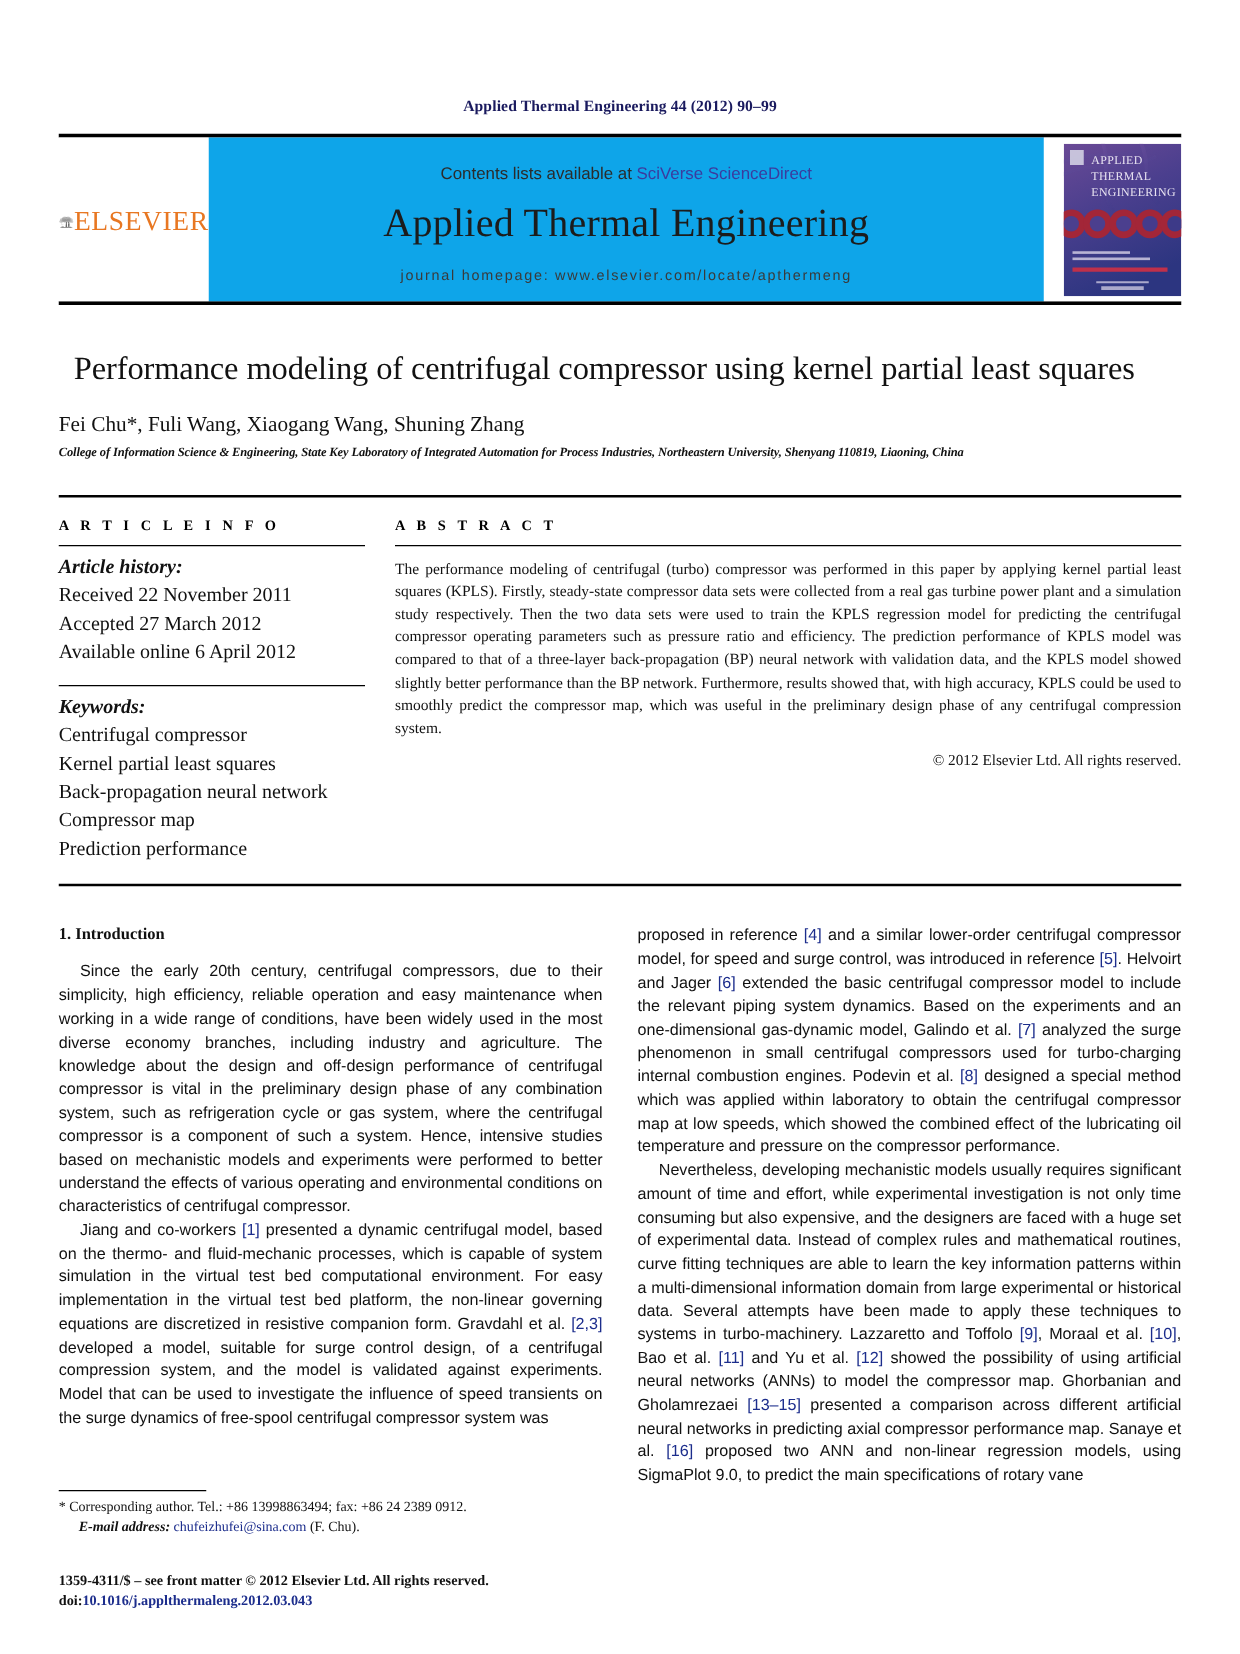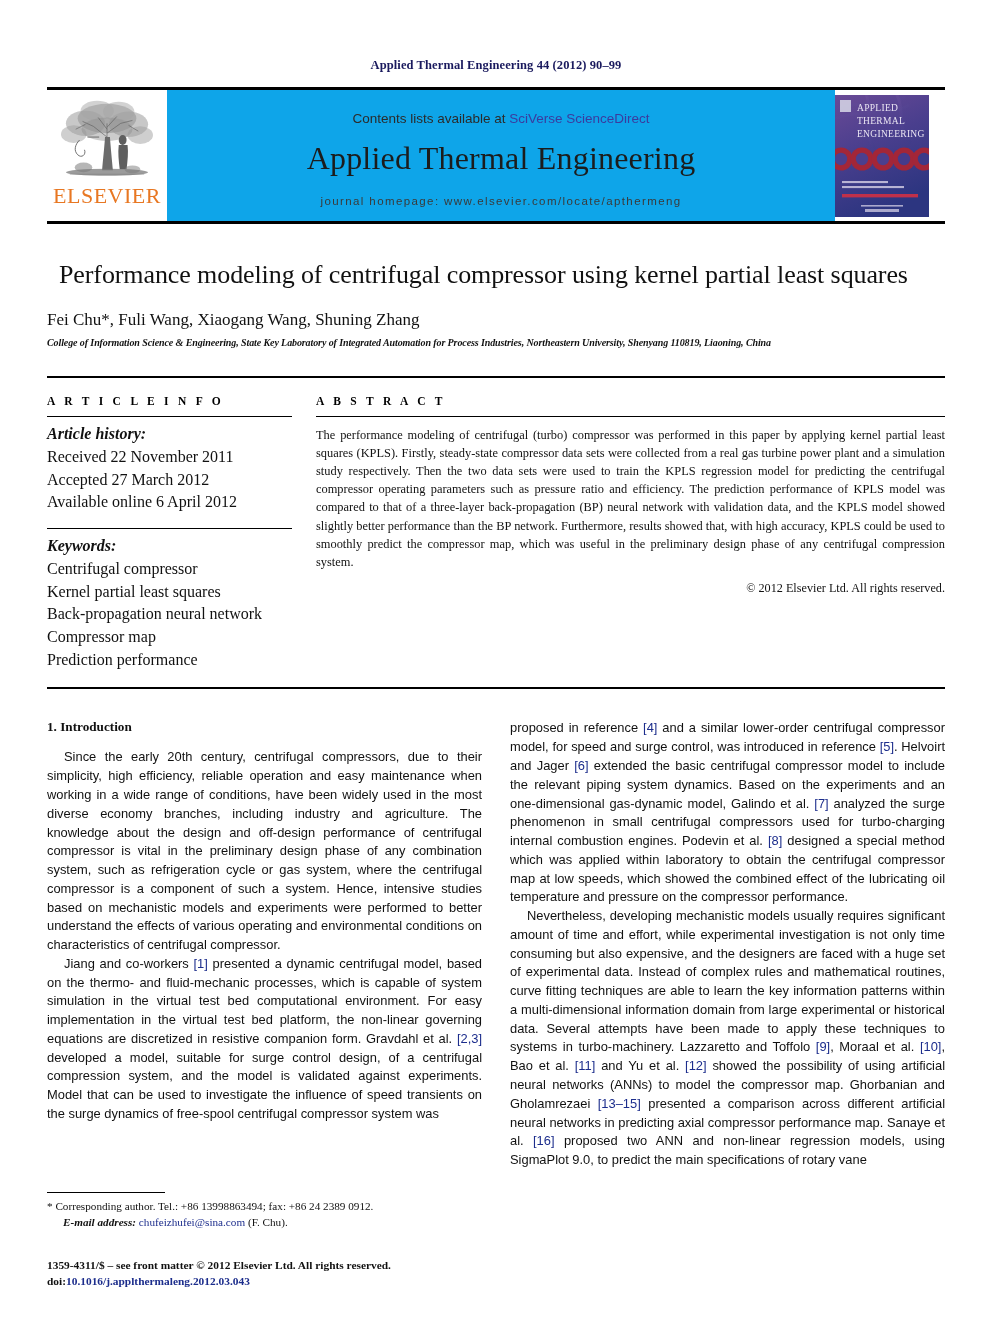--- a/index.html
+++ b/index.html
@@ -23,39 +23,39 @@
     box-sizing: border-box;
   }
 
   
   .running-head {
     text-align: center;
     font-family: "Liberation Serif", serif;
     font-weight: bold;
     font-size: 12.5px;
     color: #1a1a5e;
-    padding-top: 58px;
+    padding-top: 78px;
     letter-spacing: 0.1px;
   }
 
   
   .masthead {
     margin: 14px 47px 0 47px;
     border-top: 3px solid #000;
     border-bottom: 3px solid #000;
     height: 131px;
     display: flex;
     align-items: stretch;
     box-sizing: content-box;
   }
   .elsevier-block {
     width: 120px;
     flex: 0 0 120px;
     display: flex;
-    flex-direction: column;
+    flex-direction: row;
     align-items: center;
     justify-content: flex-start;
     padding-top: 4px;
     background: #fff;
     box-sizing: border-box;
   }
   .tree-logo {
     width: 98px;
     height: 92px;
     display: block;
@@ -102,21 +102,21 @@
     color: #3a3a3a;
     letter-spacing: 1.4px;
     margin-top: 18px;
   }
 
   .cover-block {
     flex: 0 0 110px;
     width: 110px;
     display: flex;
     align-items: center;
-    justify-content: flex-start;
+    justify-content: flex-end;
     background: #fff;
   }
   .cover-thumb {
     width: 94px;
     height: 122px;
     display: block;
   }
 
   
   .title-block {

